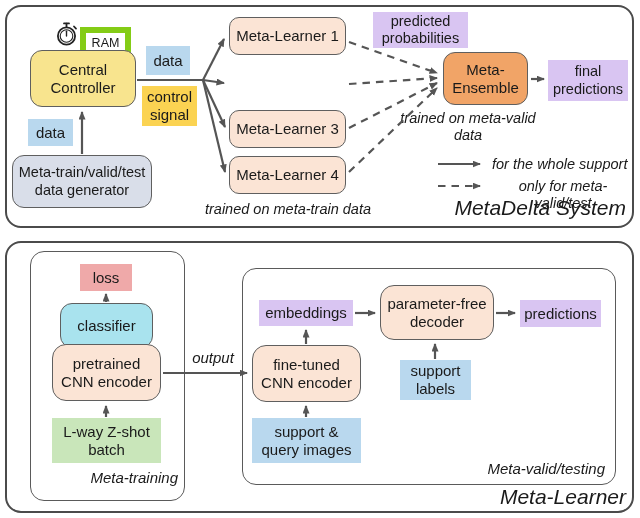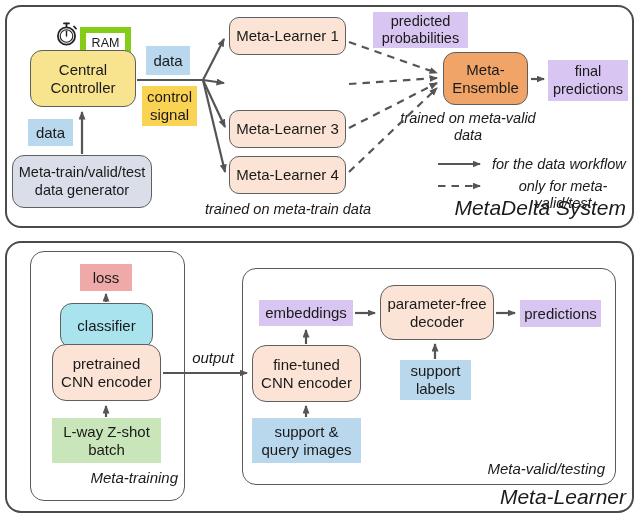--- a/index.html
+++ b/index.html
@@ -105,21 +105,21 @@
   <div class="box orange bordered r12" style="left:443px;top:52px;width:85px;height:53px;">
     <span style="width:72px;">Meta-Ensemble</span>
   </div>
 
   <div class="caption" style="left:388px;top:110px;width:160px;font-size:14.5px;">trained on meta-valid data</div>
 
   <div class="box purple" style="left:548px;top:60px;width:80px;height:41px;font-size:14.5px;">
     <span style="width:76px;">final predictions</span>
   </div>
 
-  <div class="caption" style="left:492px;top:156px;width:142px;text-align:left;font-size:14.5px;">for the data workflow</div>
+  <div class="caption" style="left:492px;top:156px;width:142px;text-align:left;font-size:14.5px;">for the whole support</div>
   <div class="caption" style="left:492px;top:178px;width:142px;text-align:center;font-size:14.5px;">only for meta-valid/test</div>
 
   <div class="bigtitle" style="right:14px;top:196px;width:220px;">MetaDelta System</div>
 
   <div class="panel" style="left:5px;top:241px;width:625px;height:268px;"></div>
 
   <div class="container" style="left:30px;top:251px;width:153px;height:248px;"></div>
 
   <div class="box red" style="left:80px;top:264px;width:52px;height:27px;">
     <span>loss</span>

